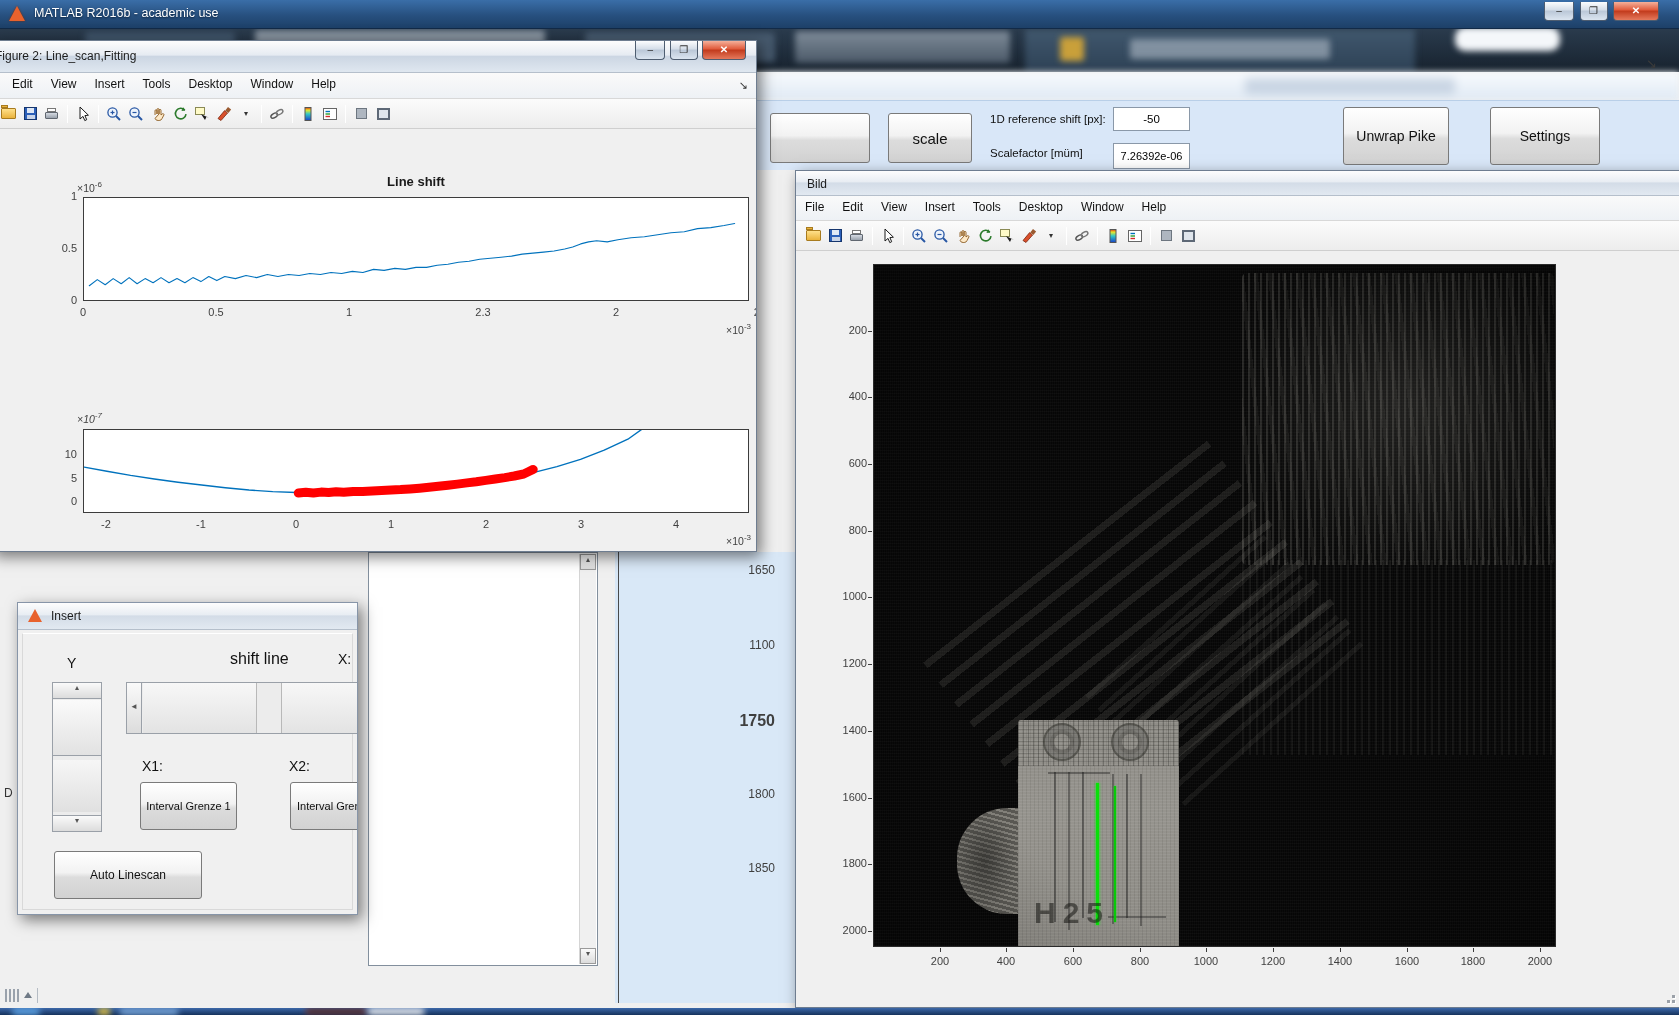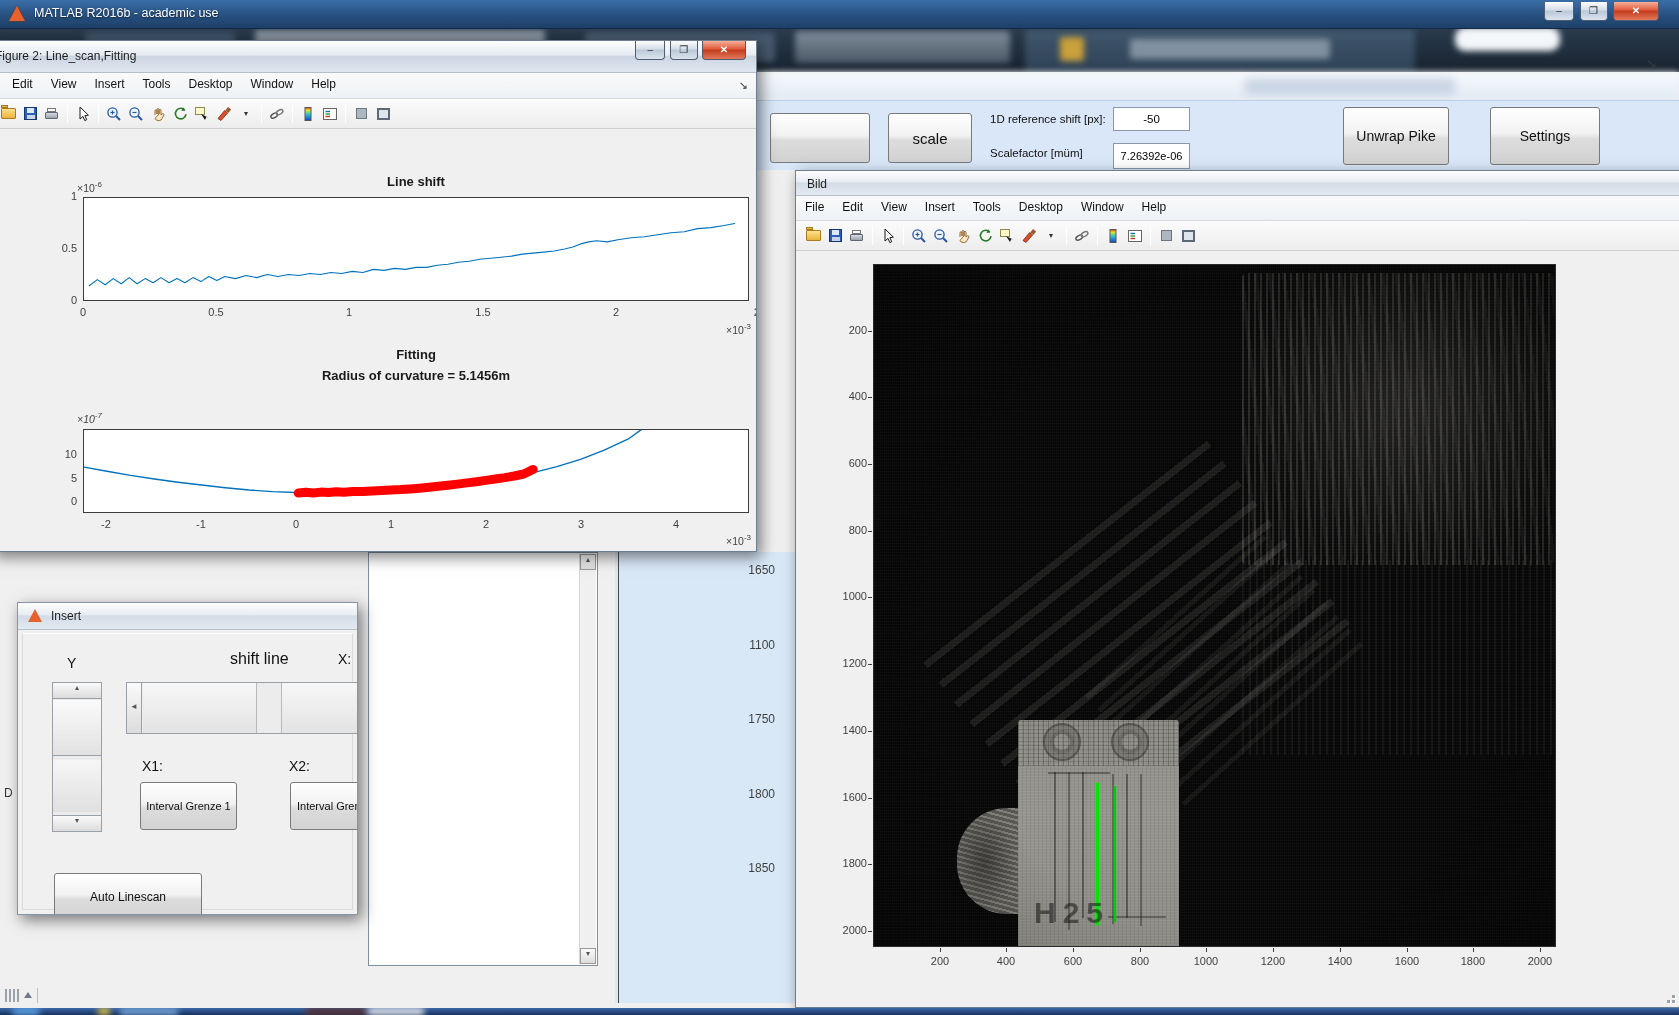--- a/index.html
+++ b/index.html
@@ -95,21 +95,21 @@
   <div class="abs" style="right:1px;top:1px;width:17px;bottom:1px;background:#f0f0f0;border-left:1px solid #d5d5d5;">
     <div class="scrollbtn abs" style="left:0;top:0;width:16px;height:16px;">▴</div>
     <div class="scrollbtn abs" style="left:0;bottom:0;width:16px;height:16px;">▾</div>
   </div>
 </div>
 <div class="abs" style="left:615px;top:552px;width:182px;height:451px;background:#d9e8f7;overflow:hidden;">
   <div class="abs" style="left:3px;top:0;width:1px;height:100%;background:#4a4a4a;"></div>
   <div id="bg-axis-labels">
       <div class="ticklab ty" style="left: 100px; top: 11px; width: 60px; font-size: 12px;">1650</div>
       <div class="ticklab ty" style="left: 100px; top: 85.5px; width: 60px; font-size: 12px;">1100</div>
-      <div class="ticklab ty" style="left: 100px; top: 160px; width: 60px; font-size: 12px;">1750</div>
+      <div class="ticklab ty" style="left: 100px; top: 160px; width: 60px; font-size: 16px; font-weight: bold;">1750</div>
       <div class="ticklab ty" style="left: 100px; top: 234.5px; width: 60px; font-size: 12px;">1800</div>
       <div class="ticklab ty" style="left: 100px; top: 309px; width: 60px; font-size: 12px;">1850</div>
     </div>
 </div>
 
 <div class="win" id="bild-win" style="left:795px;top:170px;width:1035px;height:838px;">
   <div class="titlebar" style="height:25px;">
     <span class="ttext" style="left:11px;">Bild</span>
     <span class="abs" style="right:8px;top:4px;">
       <span class="flatbtn">–</span>
@@ -443,36 +443,34 @@
 
   <div class="ptitle" style="left:92px;top:133px;width:666px;" id="ls-title">Line shift</div>
   <div class="pexp" style="left:86px;top:139px;" id="ls-yexp">×10<sup>-6</sup></div>
   <div class="axes" style="left:92px;top:156px;width:666px;height:104px;">
     <svg id="ls-svg" width="664" height="102" style="position:absolute;left:0;top:0;">
         <polyline points="5.3,87.7 13.3,81.6 21.2,86.7 29.2,80.6 37.2,85.7 45.2,79.6 53.1,85.7 61.1,80.6 69.1,84.7 77.0,79.6 85.0,84.7 93.0,80.6 100.9,84.7 108.9,79.6 116.9,83.6 124.8,78.5 132.8,82.6 140.8,78.5 151.4,80.6 162.0,77.5 172.6,79.6 183.3,76.5 193.9,78.5 204.5,76.5 215.1,77.5 225.8,75.5 236.4,76.5 247.0,74.5 257.6,75.5 268.3,73.4 278.9,74.5 289.5,71.4 300.1,72.4 310.8,70.4 321.4,71.4 332.0,69.4 342.6,69.4 353.2,67.3 363.9,66.3 374.5,64.3 385.1,63.2 395.7,61.2 406.4,60.2 417.0,59.2 427.6,58.1 438.2,56.1 448.9,55.1 459.5,54.1 470.1,53.0 480.7,51.0 488.7,49.0 496.7,45.9 504.6,43.9 512.6,42.8 523.2,43.9 533.9,41.8 547.1,39.8 560.4,38.8 573.7,36.7 587.0,34.7 600.3,33.7 613.5,30.6 626.8,29.6 640.1,27.5 650.7,25.5" fill="none" stroke="#0072bd" stroke-width="1.1" stroke-linejoin="round" stroke-linecap="round"></polyline>
       </svg>
   </div>
   <div class="pexp" style="left:700px;top:281px;width:60px;text-align:right;" id="ls-xexp">×10<sup>-3</sup></div>
 
-  <div class="ptitle" style="left:92px;top:306px;width:666px;" id="fit-title0">Fitting</div>
-  <div class="ptitle" style="left:92px;top:327px;width:666px;" id="fit-title1">Radius of curvature = 5.1456m</div>
   <div class="pexp" style="left:86px;top:370px;font-style:italic;" id="fit-yexp">×10<sup>-7</sup></div>
   <div class="axes" style="left:92px;top:388px;width:666px;height:84px;">
     <svg id="fit-svg" width="664" height="82" style="position:absolute;left:0;top:0;">
         <polyline points="0.2,37.1 22.9,41.2 46.6,45.4 70.3,49.0 94.0,52.2 117.6,55.0 141.3,57.7 165.0,60.0 188.7,61.6 212.4,62.5 236.0,62.8 259.7,62.3 283.4,61.4 307.1,60.0 330.8,58.2 354.4,55.9 378.1,53.6 401.8,50.8 425.5,47.2 449.2,42.6 472.9,36.6 496.5,29.3 520.2,20.2 543.9,9.2 558.1,-0.9" fill="none" stroke="#0072bd" stroke-width="1.4" stroke-linejoin="round" stroke-linecap="round"></polyline>
         <polyline points="214.3,63.0 221.8,62.3 229.4,63.0 237.0,62.1 244.6,62.5 252.1,61.8 259.7,62.3 269.2,61.6 278.7,61.4 288.1,60.9 297.6,60.5 307.1,60.0 316.6,59.6 326.0,58.9 335.5,58.2 345.0,57.3 354.4,56.3 363.9,55.2 373.4,54.1 382.9,52.9 392.3,51.8 401.8,50.4 411.3,49.0 420.8,47.6 430.2,46.0 439.7,44.0 444.4,41.7 449.2,39.4" fill="none" stroke="#ff0000" stroke-width="9" stroke-linejoin="round" stroke-linecap="round"></polyline>
       </svg>
   </div>
   <div class="pexp" style="left:700px;top:492px;width:60px;text-align:right;" id="fit-xexp">×10<sup>-3</sup></div>
 
   <div id="fig2-ticks">
       <div class="ticklab tx" style="left: 72px; top: 265px; width: 40px;">0</div>
       <div class="ticklab tx" style="left: 205px; top: 265px; width: 40px;">0.5</div>
       <div class="ticklab tx" style="left: 338px; top: 265px; width: 40px;">1</div>
-      <div class="ticklab tx" style="left: 472px; top: 265px; width: 40px;">1.5</div>
+      <div class="ticklab tx" style="left: 472px; top: 265px; width: 40px;">2.3</div>
       <div class="ticklab tx" style="left: 605px; top: 265px; width: 40px;">2</div>
       <div class="ticklab tx" style="left: 738px; top: 265px; width: 40px; text-align: right;">2.5</div>
       <div class="ticklab ty" style="left: 46px; top: 253px; width: 40px;">0</div>
       <div class="ticklab ty" style="left: 46px; top: 201px; width: 40px;">0.5</div>
       <div class="ticklab ty" style="left: 46px; top: 149px; width: 40px;">1</div>
       <div class="ticklab tx" style="left: 95px; top: 477px; width: 40px;">-2</div>
       <div class="ticklab tx" style="left: 190px; top: 477px; width: 40px;">-1</div>
       <div class="ticklab tx" style="left: 285px; top: 477px; width: 40px;">0</div>
       <div class="ticklab tx" style="left: 380px; top: 477px; width: 40px;">1</div>
       <div class="ticklab tx" style="left: 475px; top: 477px; width: 40px;">2</div>
@@ -509,21 +507,21 @@
       <div class="abs" style="left:154px;top:0;right:0;height:50px;background:linear-gradient(#f7f7f7,#e3e3e3);border-left:1px solid #b8b8b8;"></div>
     </div>
     <div class="abs" style="left:119px;top:124px;font-size:14px;color:#111;">X1:</div>
     <div class="abs" style="left:266px;top:124px;font-size:14px;color:#111;">X2:</div>
     <div class="gbtn" style="left:117px;top:148px;width:97px;height:48px;font-size:11px;">
       <span>Interval Grenze 1</span>
     </div>
     <div class="gbtn" style="left:267px;top:148px;width:97px;height:48px;font-size:11px;justify-content:flex-start;padding-left:6px;">
       <span>Interval Grenze 2</span>
     </div>
-    <div class="gbtn" style="left:31px;top:239px;width:148px;height:48px;font-size:12px;">
+    <div class="gbtn" style="left:31px;top:217px;width:148px;height:48px;font-size:12px;">
       <span>Auto Linescan</span>
     </div>
   </div>
 </div>
 
 <div class="abs" style="left:4px;top:786px;font-size:12px;color:#333;">D</div>
 <div class="abs" style="left:5px;top:988px;width:40px;height:16px;">
   <span class="abs" style="left:0;top:1px;width:2px;height:13px;background:#9aa2ac;"></span>
   <span class="abs" style="left:4px;top:1px;width:2px;height:13px;background:#9aa2ac;"></span>
   <span class="abs" style="left:8px;top:1px;width:2px;height:13px;background:#9aa2ac;"></span>

